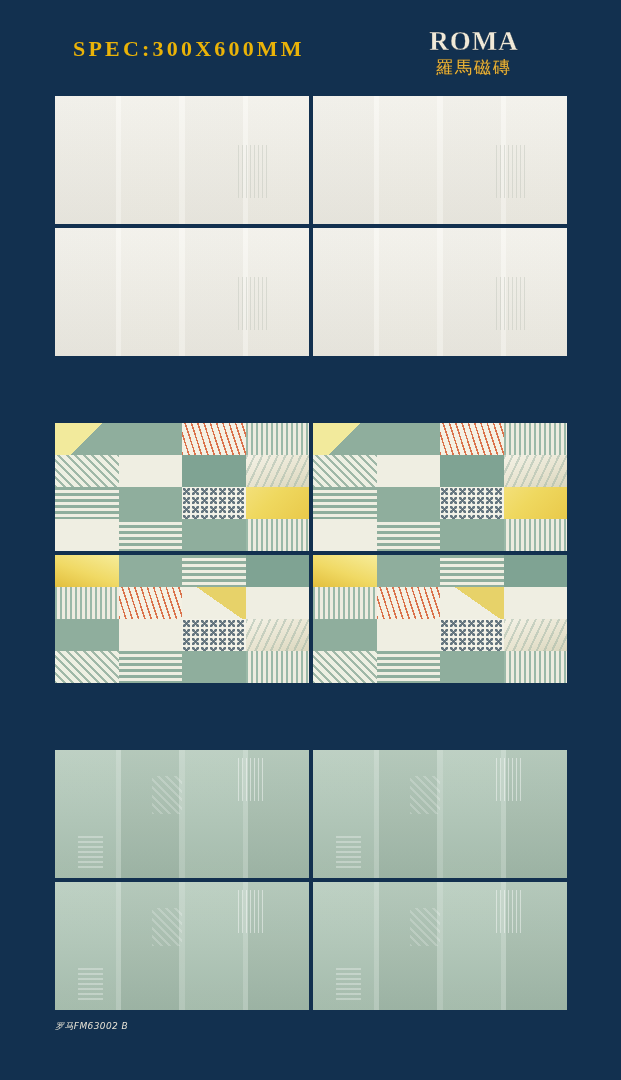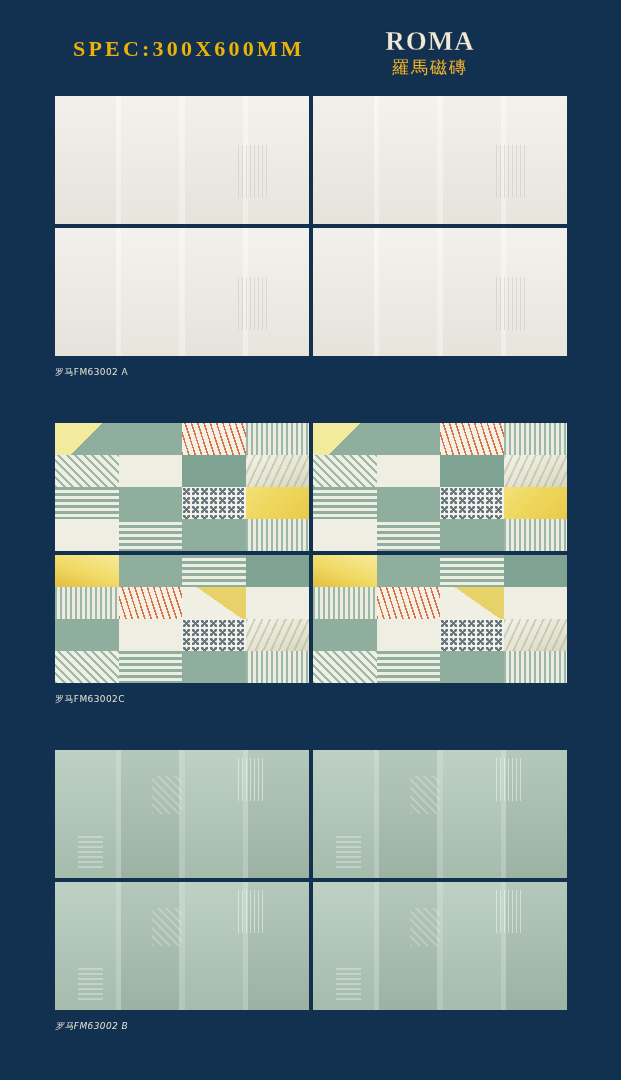--- a/index.html
+++ b/index.html
@@ -34,21 +34,21 @@
     color: #eab308;
     font-family: "Liberation Serif", serif;
     font-size: 22px;
     font-weight: bold;
     letter-spacing: 3.2px;
     white-space: nowrap;
     margin-left: 15px;
   }
   .logo {
     position: absolute;
-    left: 370px;
+    left: 414px;
     top: 26px;
     width: 120px;
     height: 56px;
     text-align: center;
   }
   .logo-roma {
     font-family: "Liberation Serif", serif;
     font-size: 27px;
     font-weight: bold;
     letter-spacing: 1px;
@@ -281,21 +281,20 @@
     </div>
   </div>
 
   <div class="panel" style="top:96px;">
     <div class="grid">
       <div class="tile tileA"></div>
       <div class="tile tileA"></div>
       <div class="tile tileA"></div>
       <div class="tile tileA"></div>
     </div>
-    <div class="caption">罗马FM63002  A</div>
   </div>
 
   <div class="panel" style="top:423px;">
     <div class="grid">
 
       <div class="tile tileC">
         <div class="cell c-tri"></div>
         <div class="cell c-green"></div>
         <div class="cell c-orange"></div>
         <div class="cell c-stripeV"></div>
@@ -376,21 +375,20 @@
         <div class="cell c-hex"></div>
         <div class="cell c-brush"></div>
 
         <div class="cell c-diag"></div>
         <div class="cell c-stripeH"></div>
         <div class="cell c-green"></div>
         <div class="cell c-stripeV"></div>
       </div>
 
     </div>
-    <div class="caption">罗马FM63002C</div>
   </div>
 
   <div class="panel" style="top:750px;font-style:italic;">
     <div class="grid">
       <div class="tile tileB">
           <div class="motif2"></div>
           <div class="motif3"></div>
         </div>
       <div class="tile tileB">
           <div class="motif2"></div>

